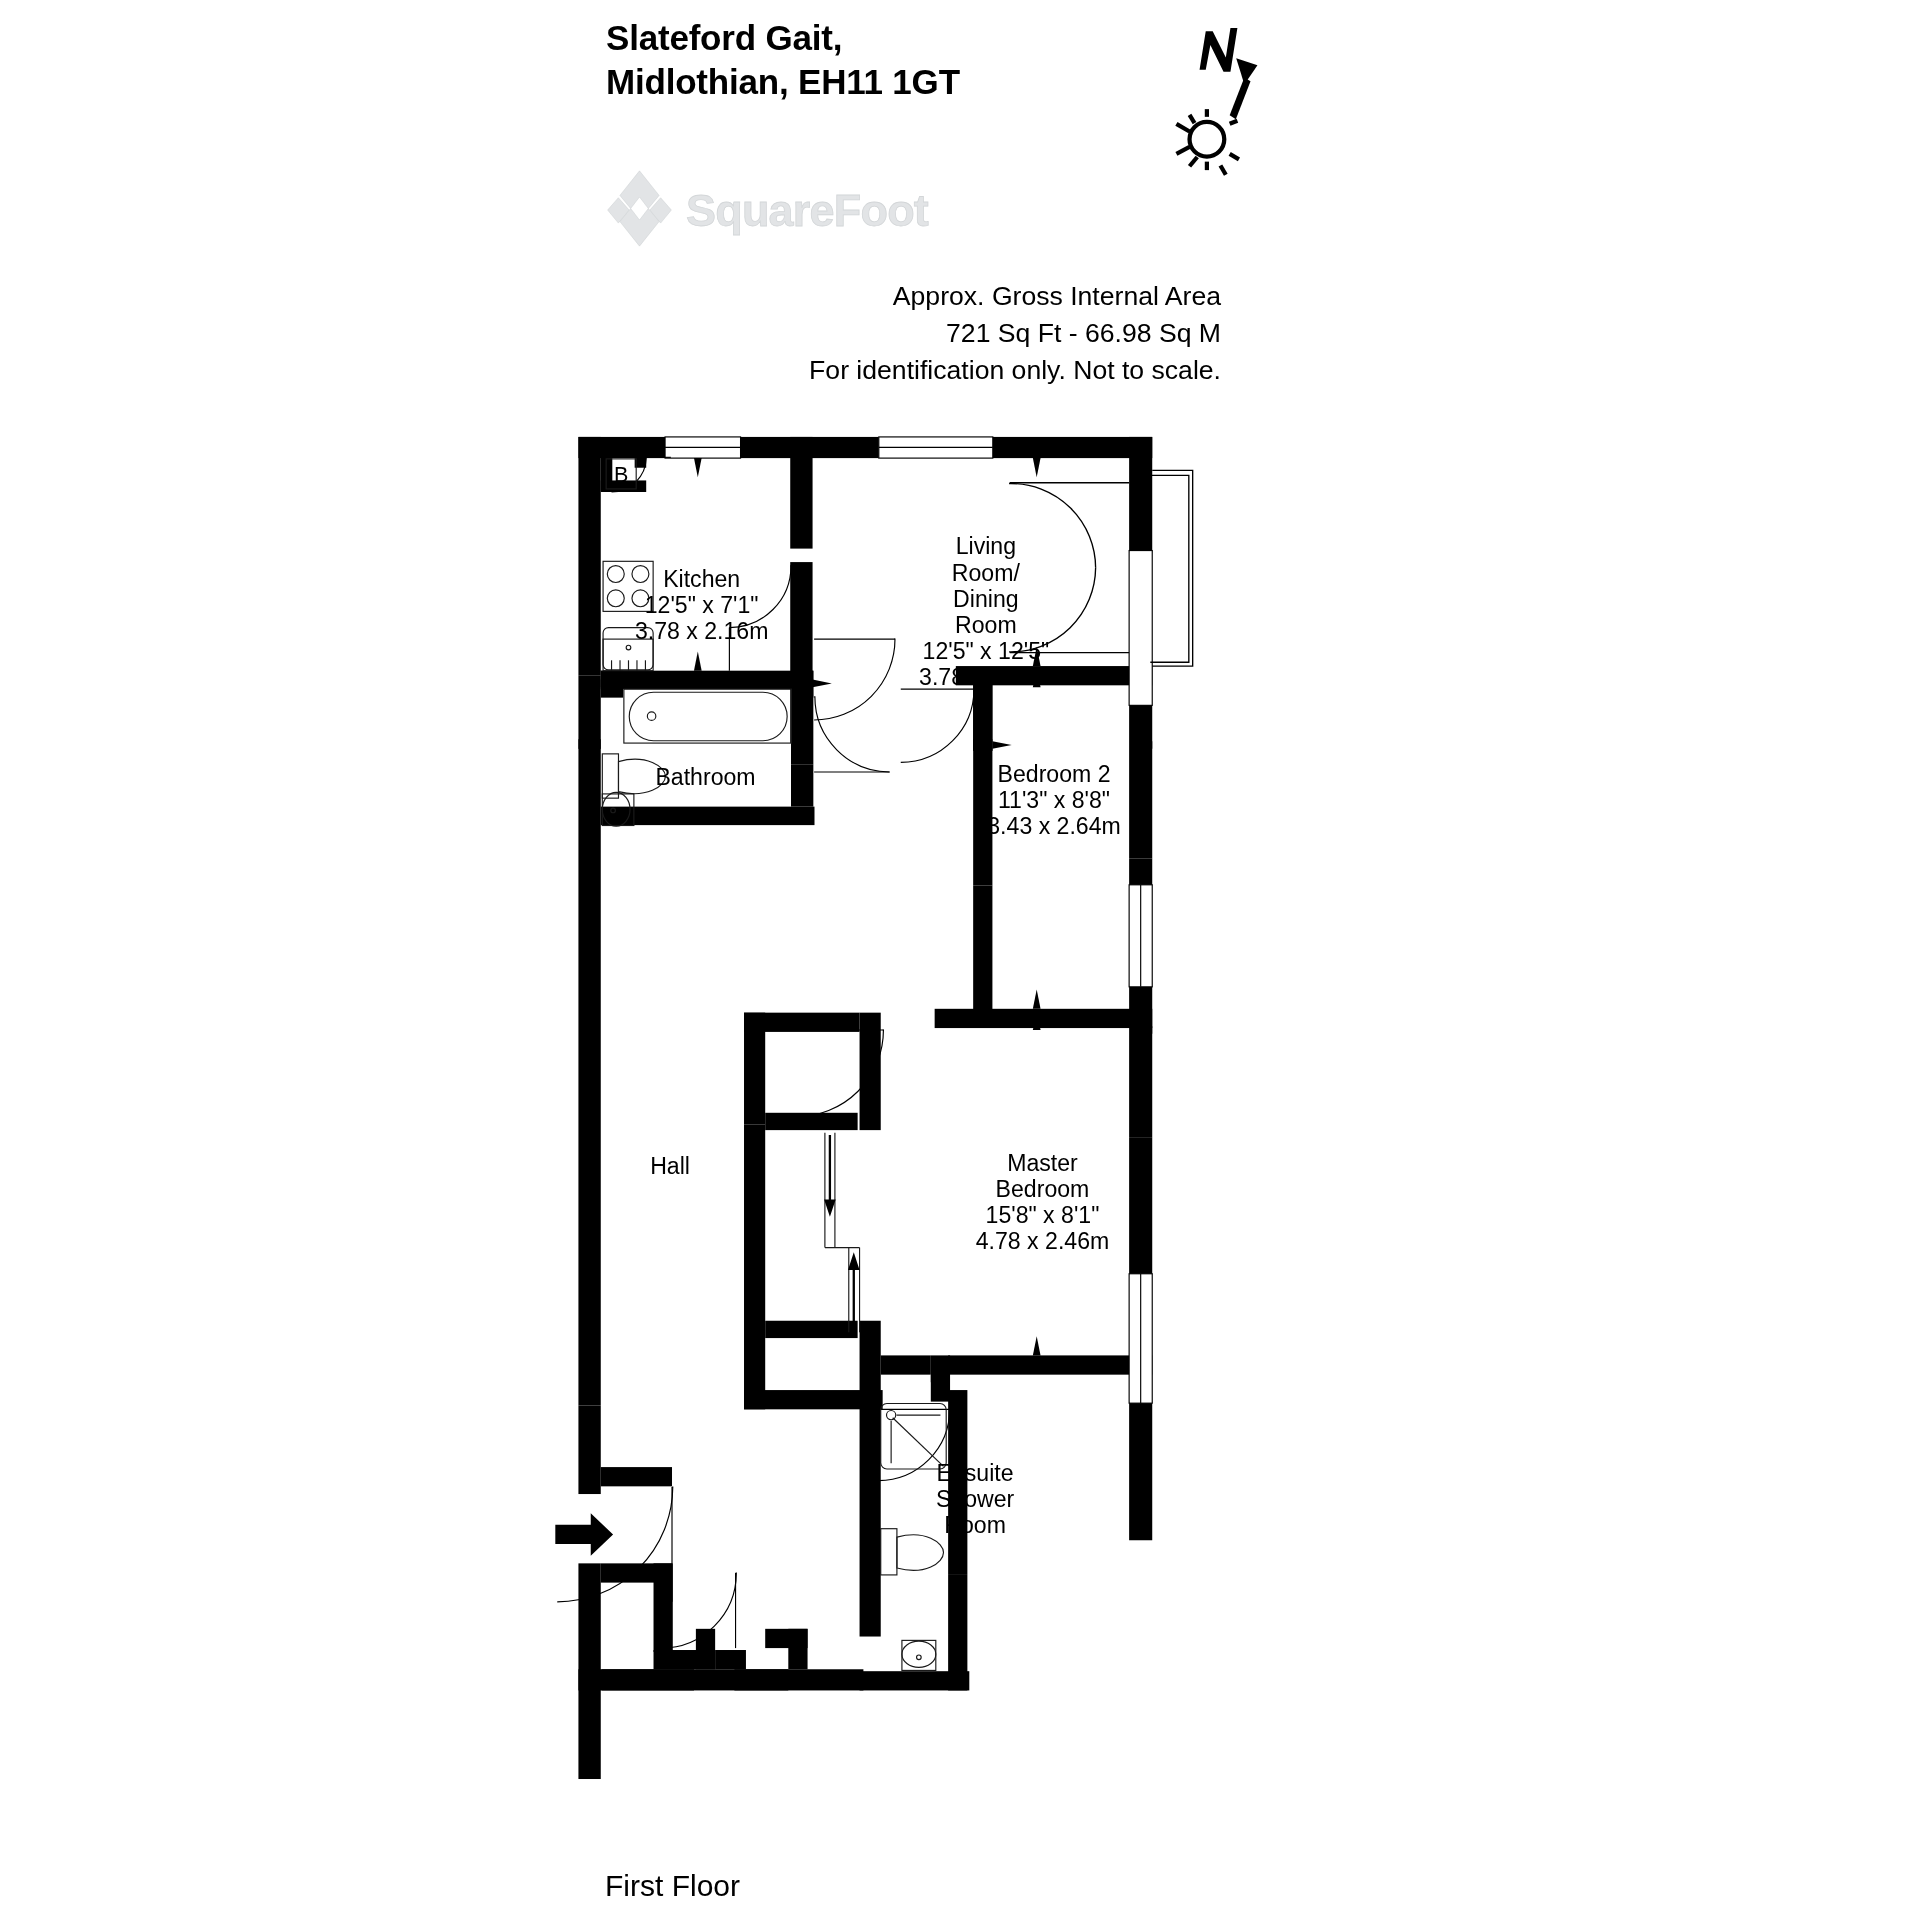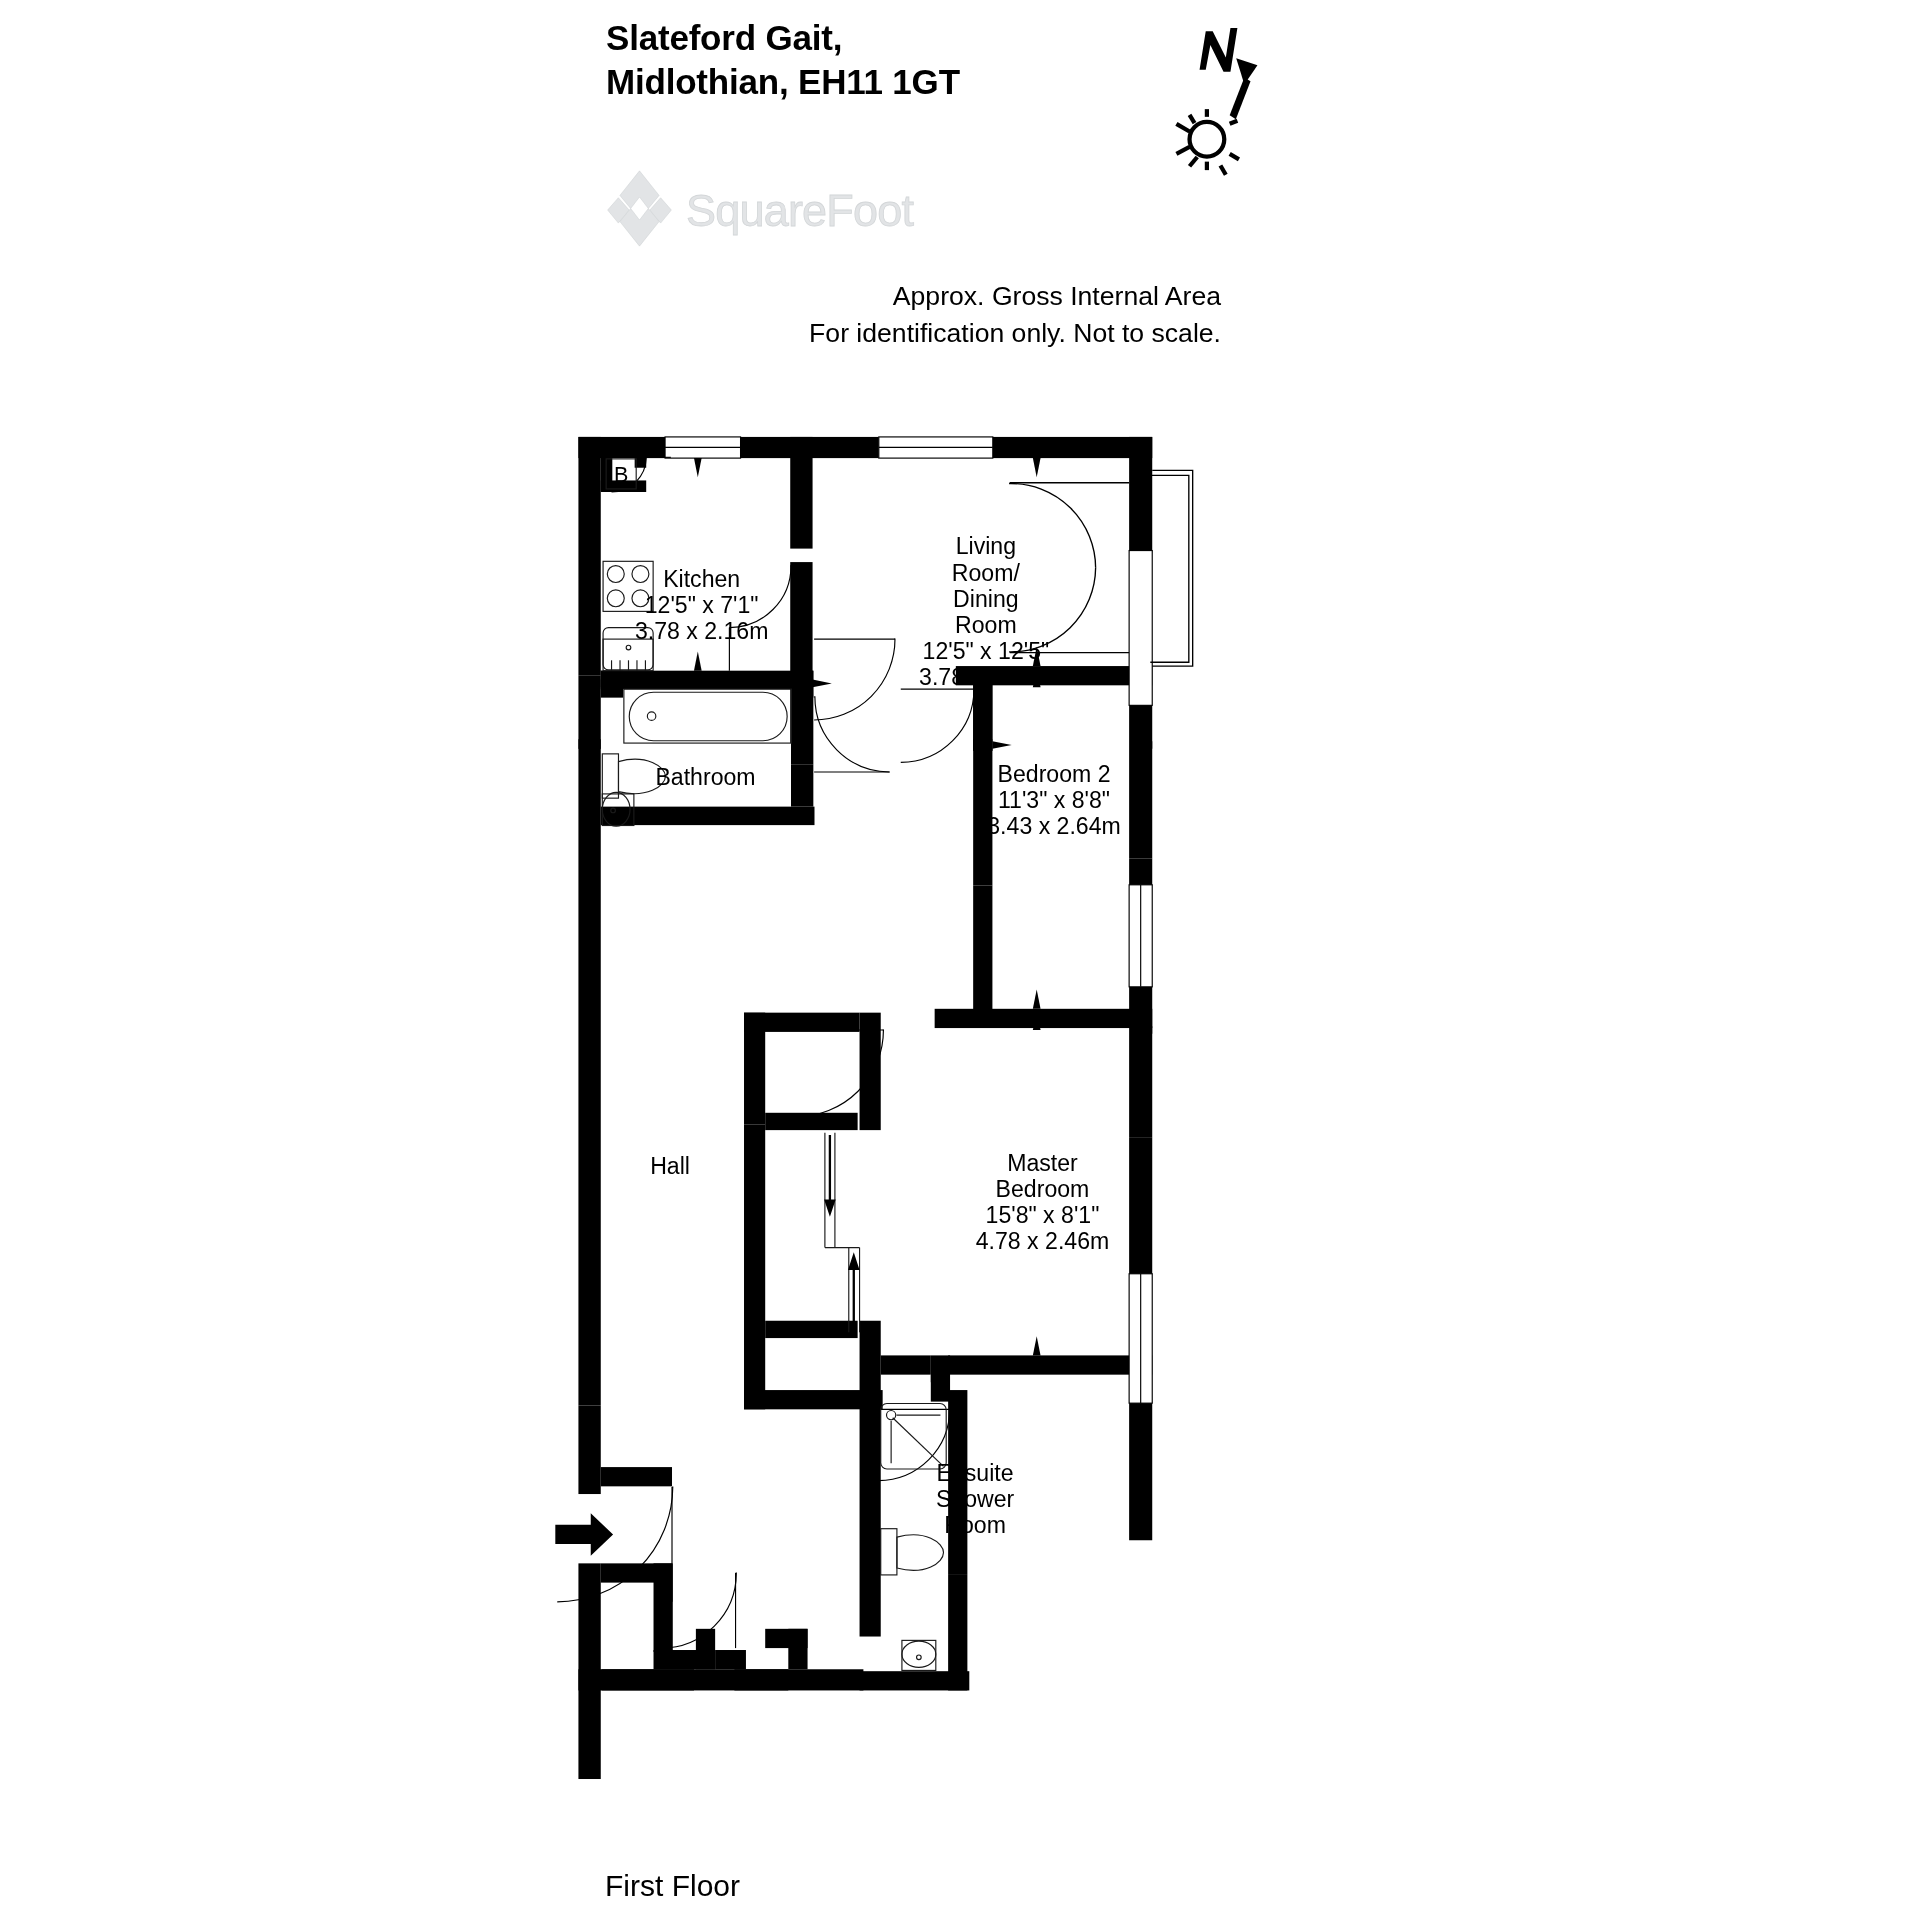--- a/index.html
+++ b/index.html
@@ -50,21 +50,21 @@
   #logo-mark {
     position: absolute;
     left: 0; top: 0;
     width: 73px; height: 77px;
   }
   #logo-word {
     position: absolute;
     left: 83px;
     top: 17.7px;
     font-size: 45px;
-    font-weight: normal;
+    font-weight: bold;
     color: #e2e4e6;
     -webkit-text-stroke: 0.8px #d3d6d8;
     letter-spacing: -0.8px;
     line-height: 45px;
     white-space: nowrap;
   }
 
   
   #area-block {
     position: absolute;
@@ -136,20 +136,21 @@
         <path d="M40 72 L68 104 L40 138 L12 104 Z"></path>
         <path d="M150 72 L178 104 L150 138 L122 104 Z"></path>
         <path d="M95 198 L44 134 L72 100 L95 130 L118 100 L146 134 Z"></path>
       </g>
     </svg>
     <div id="logo-word">SquareFoot</div>
   </div>
 
   <div id="area-block">
     <div class="area-line">Approx. Gross Internal Area</div>
+    <div class="area-line">721 Sq Ft  -  66.98 Sq M</div>
     <div class="area-line">For identification only. Not to scale.</div>
   </div>
 
   <svg id="compass" viewBox="0 0 360 500">
 
     <g fill="#000000">
       <polygon points="118,160 134,60 152,60 186,128 198,52 216,52 198,165 180,165 146,96 134,160"></polygon>
     </g>
 
     <g fill="#000000">

